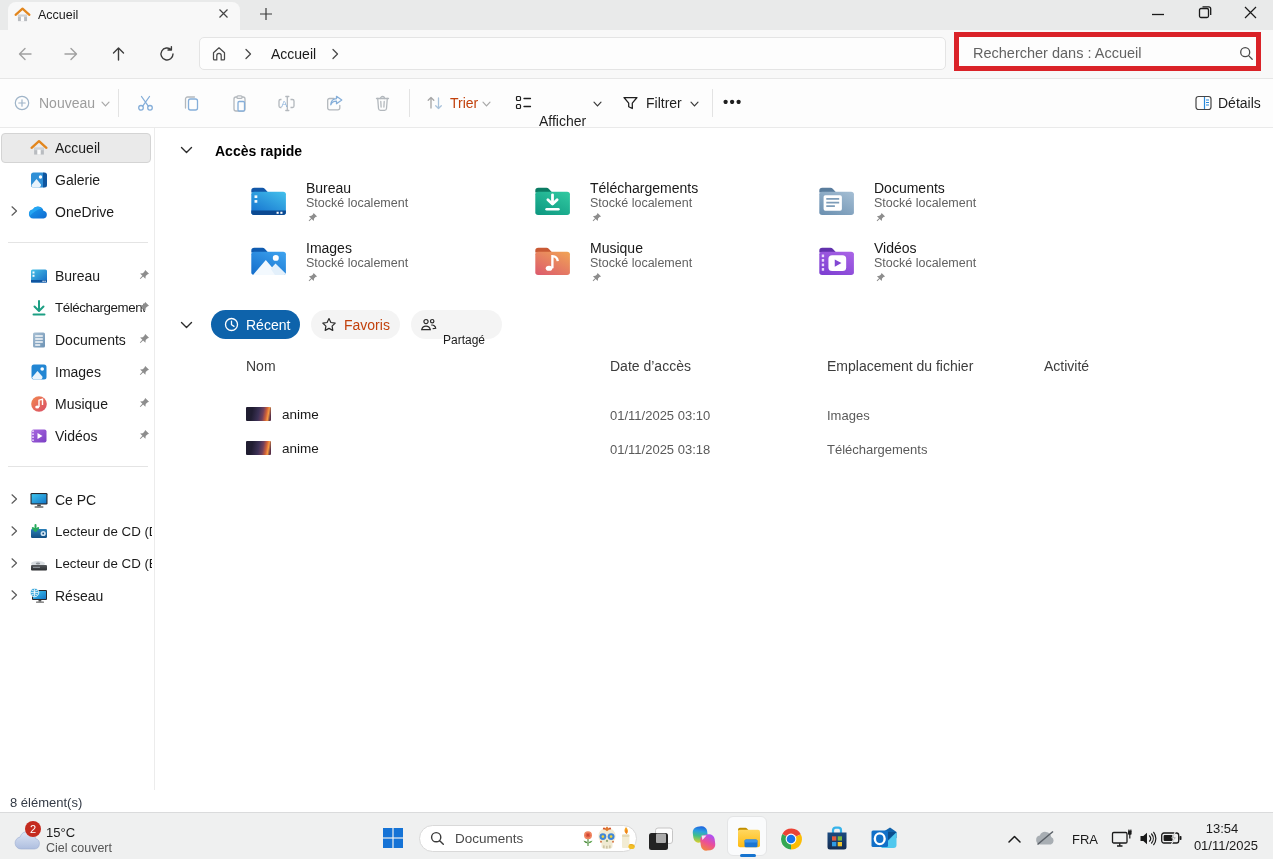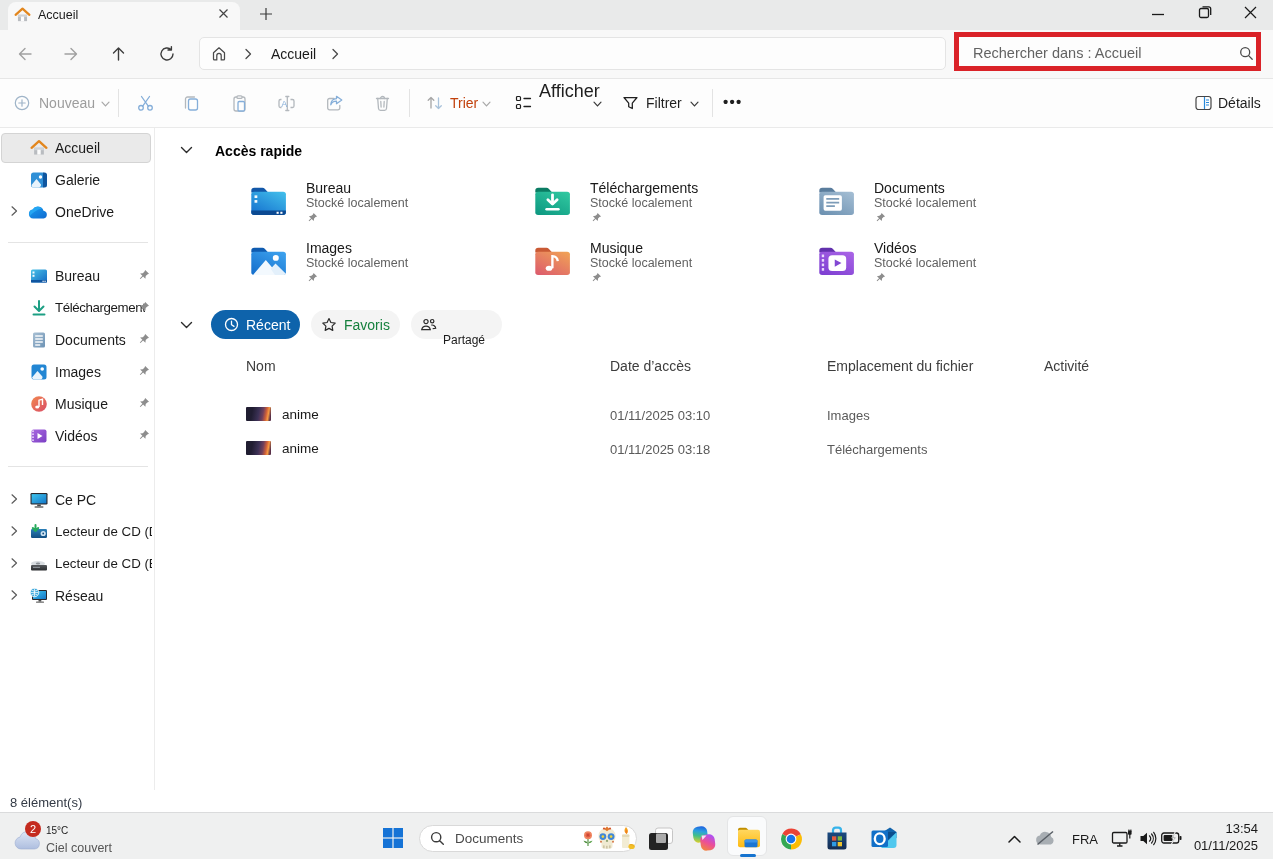--- a/index.html
+++ b/index.html
@@ -90,21 +90,21 @@
 <div class="txt" style="left:450px;top:95px;font-size:14px;color:#c2410c">Trier</div>
 <svg class="abs" style="left:481px;top:99px" width="11" height="10" viewBox="0 0 11 10">
     <path d="M2 3.2 L5.5 6.8 L9 3.2" stroke="#a8a8a8" stroke-width="1.2" fill="none" stroke-linecap="round"></path>
   </svg>
 
 <svg class="abs" style="left:515px;top:95px" width="17" height="16" viewBox="0 0 17 16">
     <rect x="1.5" y="1.5" width="4" height="4" rx="1" fill="none" stroke="#1f1f1f" stroke-width="1.2"></rect>
     <rect x="1.5" y="9.5" width="4" height="4" rx="1" fill="none" stroke="#1f1f1f" stroke-width="1.2"></rect>
     <path d="M9 3.5 h6.5 M9 11.5 h6.5" stroke="#1f1f1f" stroke-width="1.3" stroke-linecap="round"></path>
   </svg>
-<div class="txt" style="left:539px;top:81px;font-size:18px;color:#1f1f1f">Afficher</div>
+<div class="txt" style="left:539px;top:113px;font-size:14px;color:#1f1f1f">Afficher</div>
 <svg class="abs" style="left:592px;top:99px" width="11" height="10" viewBox="0 0 11 10">
     <path d="M2 3.2 L5.5 6.8 L9 3.2" stroke="#3a3a3a" stroke-width="1.2" fill="none" stroke-linecap="round"></path>
   </svg>
 
 <svg class="abs" style="left:622px;top:95px" width="17" height="16" viewBox="0 0 17 16">
     <path d="M2 2.5 H15 L10.3 8.2 V13.5 L6.7 11.8 V8.2 Z" fill="none" stroke="#1f1f1f" stroke-width="1.25" stroke-linejoin="round"></path>
   </svg>
 <div class="txt" style="left:646px;top:95px;font-size:14px;color:#1f1f1f">Filtrer</div>
 <svg class="abs" style="left:689px;top:99px" width="11" height="10" viewBox="0 0 11 10">
     <path d="M2 3.2 L5.5 6.8 L9 3.2" stroke="#3a3a3a" stroke-width="1.2" fill="none" stroke-linecap="round"></path>
@@ -507,21 +507,21 @@
 <div class="abs" style="left:211px;top:310px;width:89px;height:29px;background:#0e63ab;border-radius:15px"></div>
 <svg class="abs" style="left:224px;top:317px" width="15" height="15" viewBox="0 0 15 15">
     <circle cx="7.5" cy="7.5" r="6" fill="none" stroke="#fff" stroke-width="1.3"></circle>
     <path d="M7.5 4.2 V7.7 L10 9.4" stroke="#fff" stroke-width="1.3" fill="none" stroke-linecap="round"></path>
   </svg>
 <div class="txt" style="left:246px;top:317px;font-size:14px;color:#fff">Récent</div>
 <div class="abs" style="left:311px;top:310px;width:89px;height:29px;background:#f4f4f4;border-radius:15px"></div>
 <svg class="abs" style="left:321px;top:317px" width="16" height="15" viewBox="0 0 16 15">
     <path d="M8 1.6 L9.9 5.5 L14.2 6.1 L11.1 9.1 L11.8 13.4 L8 11.35 L4.2 13.4 L4.9 9.1 L1.8 6.1 L6.1 5.5 Z" fill="none" stroke="#2b2b2b" stroke-width="1.2" stroke-linejoin="round"></path>
   </svg>
-<div class="txt" style="left:344px;top:317px;font-size:14px;color:#15803d">Favoris</div>
+<div class="txt" style="left:344px;top:317px;font-size:14px;color:#c2410c">Favoris</div>
 <div class="abs" style="left:411px;top:310px;width:91px;height:29px;background:#f4f4f4;border-radius:15px"></div>
 <svg class="abs" style="left:420px;top:317px" width="17" height="15" viewBox="0 0 17 15">
     <g fill="none" stroke="#2b2b2b" stroke-width="1.2">
       <circle cx="6" cy="4.6" r="2.1"></circle>
       <path d="M1.7 12.6 a4.4 4.4 0 0 1 8.6 0z"></path>
       <circle cx="12.2" cy="4.2" r="1.7"></circle>
       <path d="M11.3 8.1 a3.6 3.6 0 0 1 4.4 3.2 l-3 .4"></path>
     </g>
   </svg>
 <div class="txt" style="left:443px;top:333px;font-size:12px;color:#1b1b1b">Partagé</div>
@@ -547,21 +547,21 @@
 <defs>
       <linearGradient id="wcl" x1="0" y1="0" x2="0" y2="1">
         <stop offset="0" stop-color="#dde6f5"></stop>
         <stop offset="1" stop-color="#aebedf"></stop>
       </linearGradient>
     </defs>
 <path d="M7 19 a6 6 0 0 1-1-11.9 A8 8 0 0 1 21.5 8.6 a5.3 5.3 0 0 1-1 10.4 Z" fill="url(#wcl)" stroke="#9cadd0" stroke-width=".6"></path>
   </svg>
 <div class="abs" style="left:25px;top:821px;width:16px;height:16px;border-radius:50%;background:#c42b1f"></div>
 <div class="txt" style="left:30px;top:823px;font-size:11px;color:#fff">2</div>
-<div class="txt" style="left:46px;top:825px;font-size:10px;color:#1a1a1a">15°C</div>
+<div class="txt" style="left:46px;top:825px;font-size:13px;color:#1a1a1a">15°C</div>
 <div class="txt" style="left:46px;top:841px;font-size:12.5px;color:#555">Ciel couvert</div>
 
 <svg class="abs" style="left:383px;top:828px" width="20" height="20" viewBox="0 0 20 20">
     <rect x="0" y="0" width="9.4" height="9.4" fill="#1573d6"></rect>
     <rect x="10.6" y="0" width="9.4" height="9.4" fill="#1573d6"></rect>
     <rect x="0" y="10.6" width="9.4" height="9.4" fill="#1573d6"></rect>
     <rect x="10.6" y="10.6" width="9.4" height="9.4" fill="#1573d6"></rect>
   </svg>
 
 <div class="abs" style="left:419px;top:825px;width:218px;height:27px;background:#fff;border:1px solid #d9d9d9;border-radius:14px;box-sizing:border-box"></div>
@@ -694,14 +694,14 @@
 <svg class="abs" style="left:1139px;top:831px" width="18" height="15" viewBox="0 0 18 15">
     <path d="M1.5 5 h2.8 L8 1.8 v11.4 L4.3 10 H1.5z" fill="#1a1a1a"></path>
     <path d="M10.5 4.8 a4 4 0 0 1 0 5.4 M12.6 3 a7 7 0 0 1 0 9 M14.7 1.3 a10 10 0 0 1 0 12.4" stroke="#1a1a1a" stroke-width="1.2" fill="none" stroke-linecap="round"></path>
   </svg>
 <svg class="abs" style="left:1161px;top:831px" width="21" height="14" viewBox="0 0 21 14">
     <rect x="0.7" y="2" width="17" height="10" rx="2.2" fill="none" stroke="#1a1a1a" stroke-width="1.3"></rect>
     <rect x="18.5" y="5" width="2" height="4" rx=".8" fill="#1a1a1a"></rect>
     <rect x="2.6" y="3.9" width="9" height="6.2" rx="1" fill="#1a1a1a"></rect>
     <path d="M14.2 1 L10.8 7 h2.6 L10.5 13 15 6.3 h-2.6z" fill="#1a1a1a" stroke="#eff0f0" stroke-width=".8"></path>
   </svg>
-<div class="abs" style="left:1186px;top:821px;width:72px;text-align:right;font-size:13px;color:#1a1a1a;white-space:nowrap">13:54</div>
+<div class="abs" style="left:1186px;top:821px;width:72px;text-align:center;font-size:13px;color:#1a1a1a;white-space:nowrap">13:54</div>
 <div class="abs" style="left:1186px;top:838px;width:72px;text-align:right;font-size:13px;color:#1a1a1a;white-space:nowrap">01/11/2025</div>
 
 </body></html>

